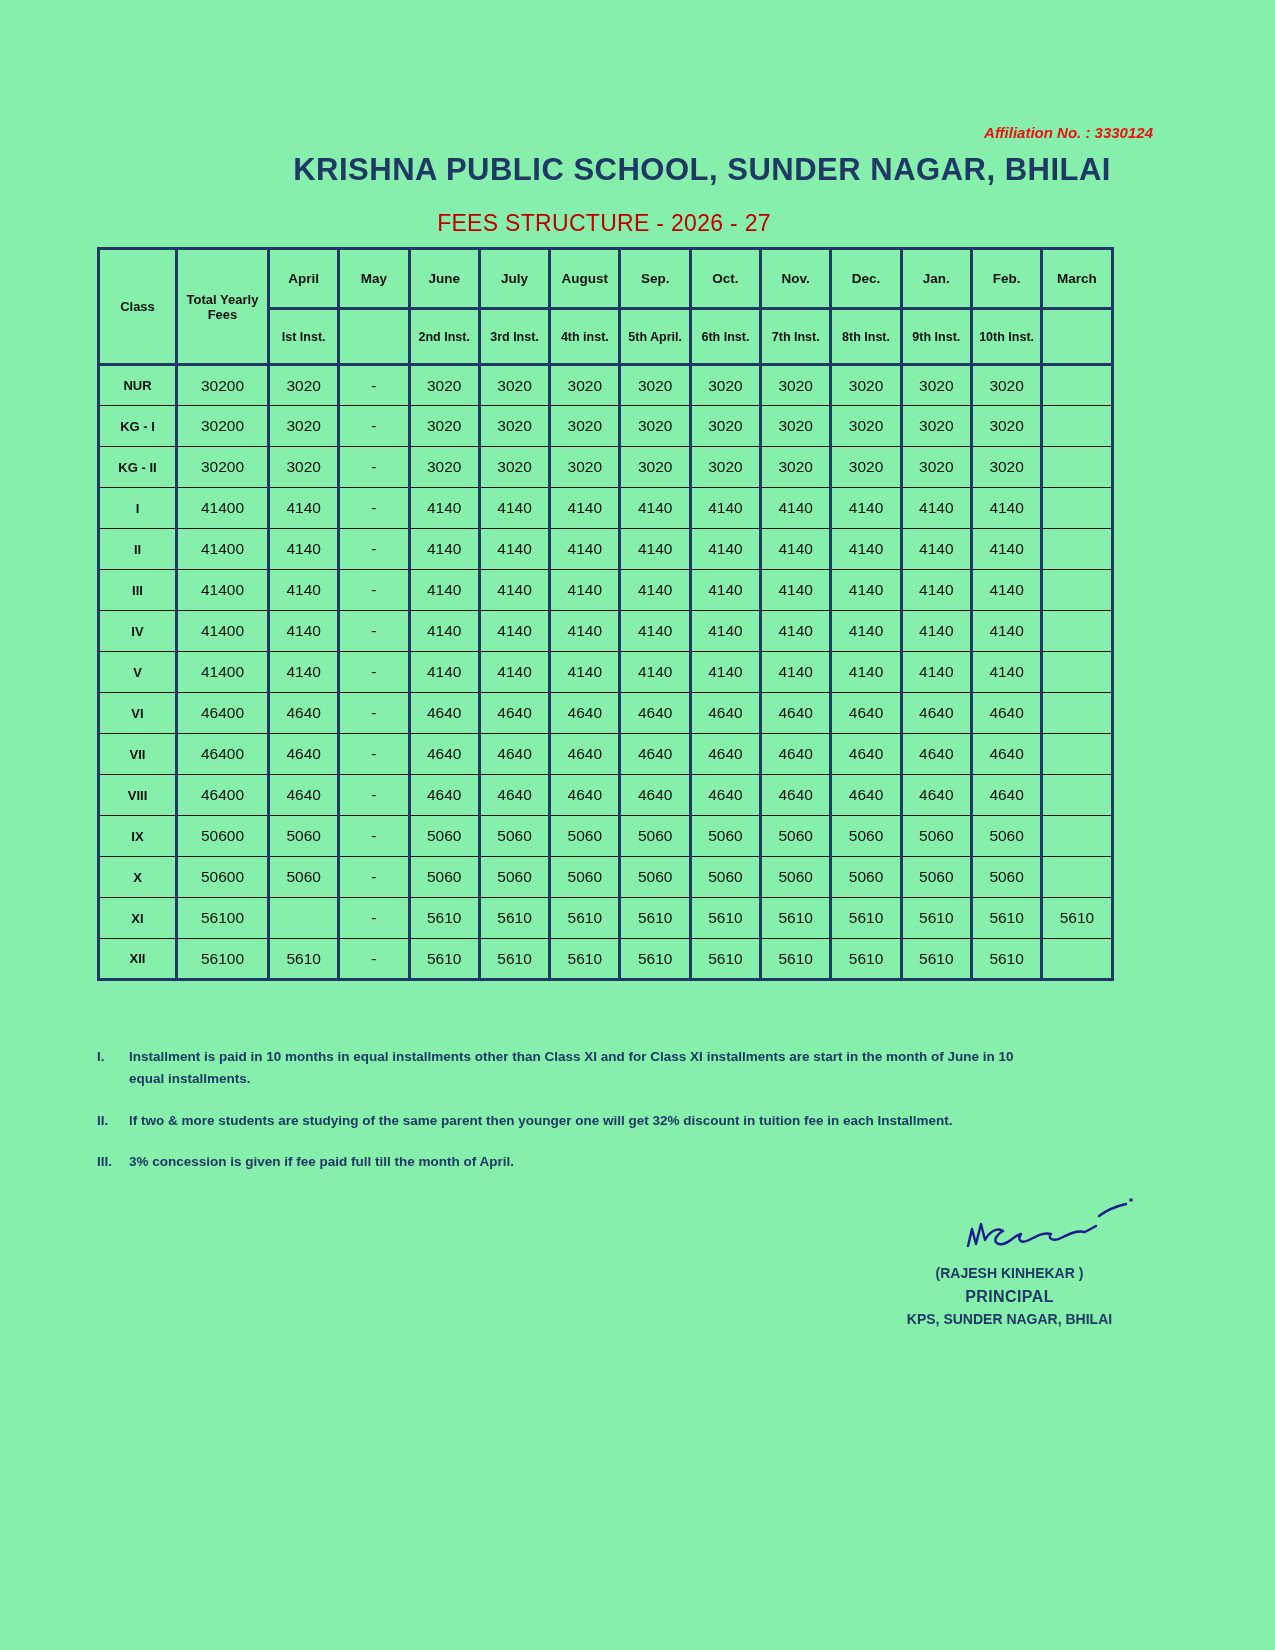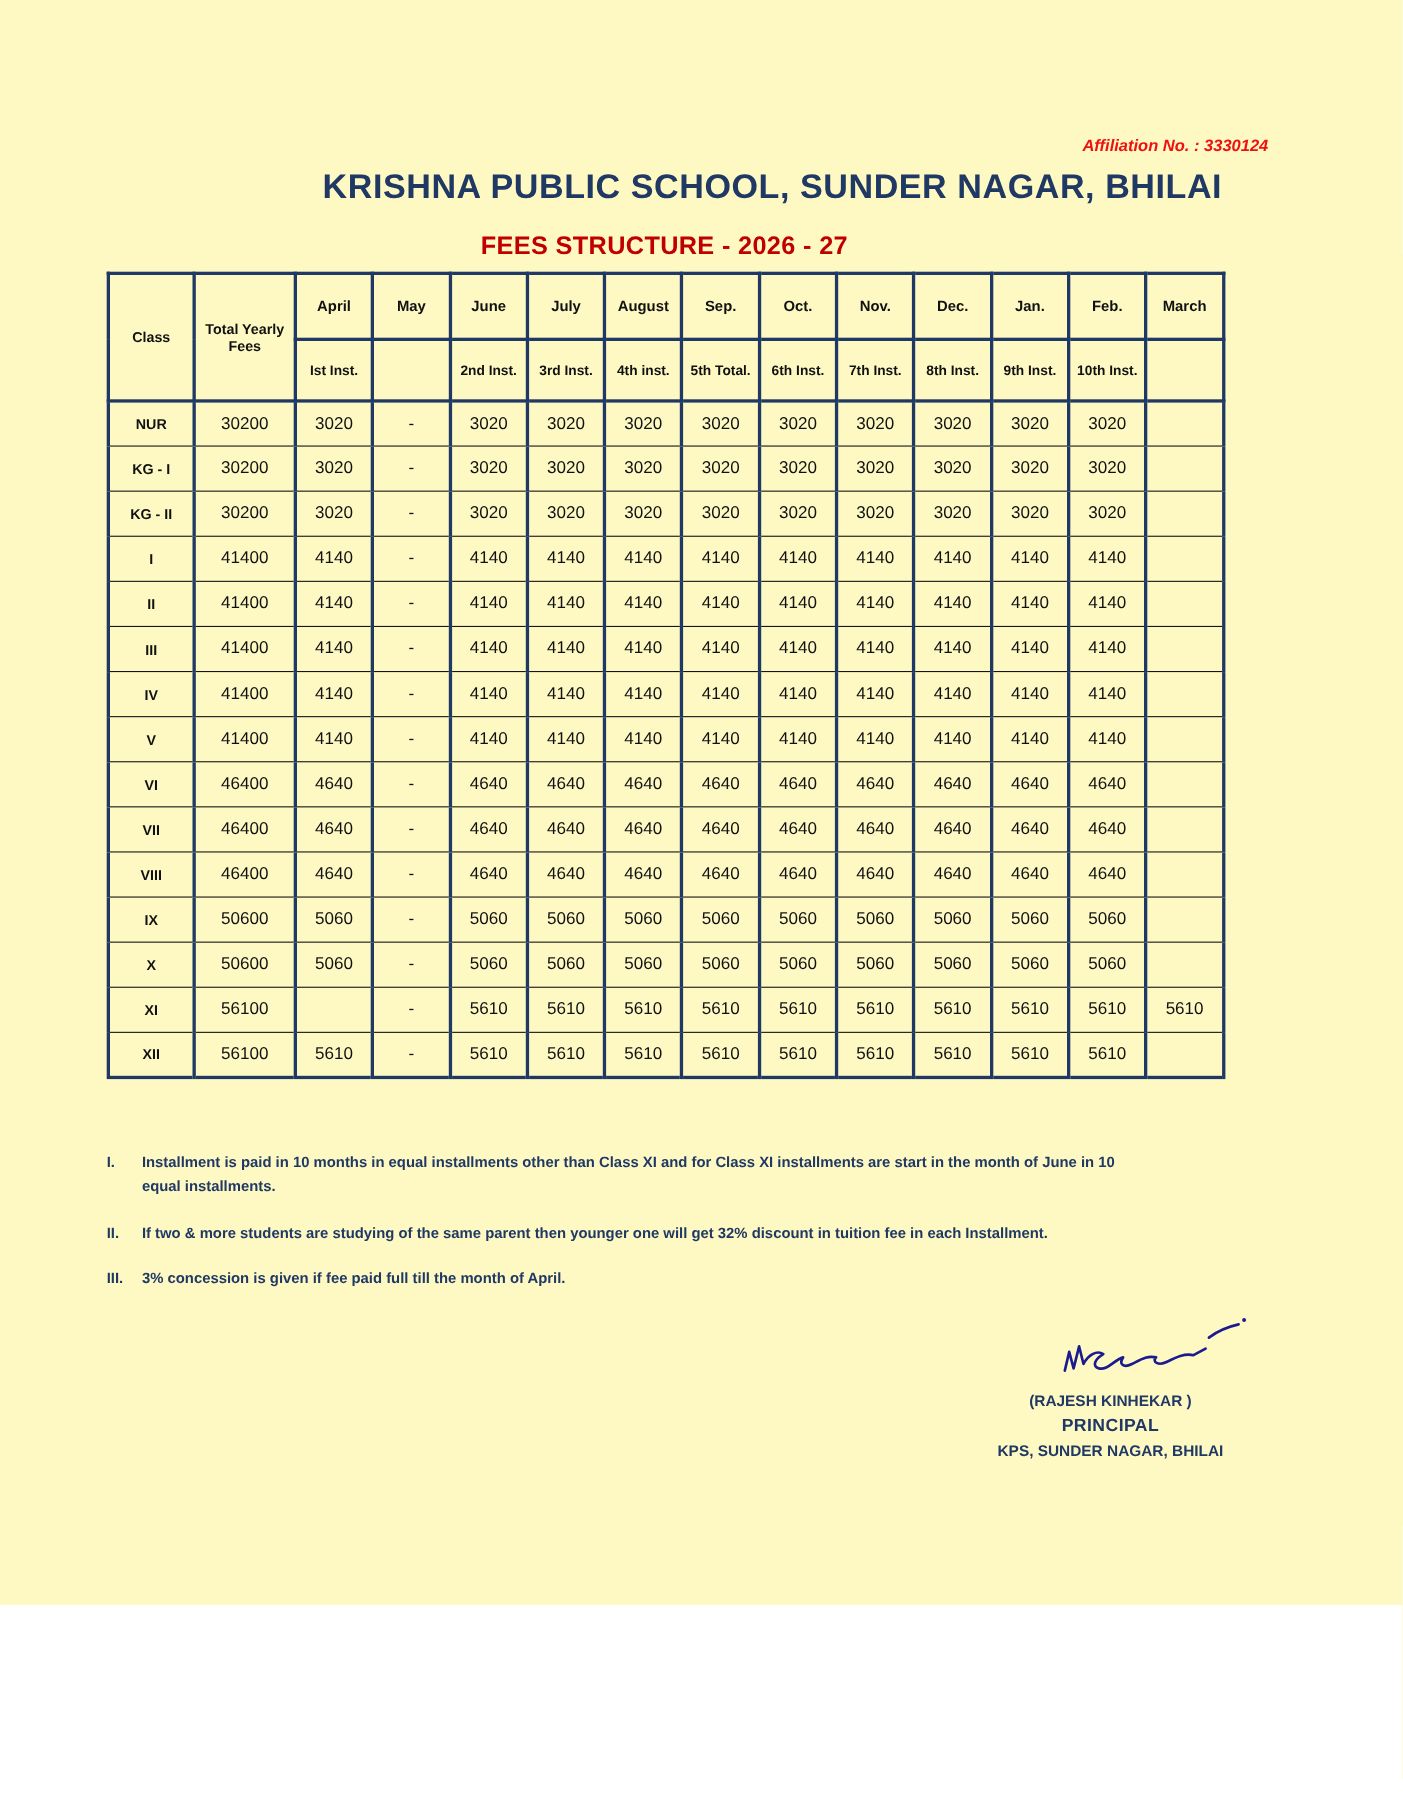--- a/index.html
+++ b/index.html
@@ -6,39 +6,39 @@
     --navy:#1f3864;
     --red-bright:#ee1111;
     --red-dark:#c00000;
     --ink:#1b1b8f;
     --text:#111111;
   }
   *{margin:0;padding:0;box-sizing:border-box;}
   body{background:#ffffff;font-family:"Liberation Sans", sans-serif;}
   .page{
     position:relative;
-    width:1275px;height:1459px;
-    background:#fef9c3;
+    width:1275px;height:1650px;
+    background:#86efac;
     overflow:hidden;
   }
   .affiliation{
     position:absolute;top:124px;right:122px;
     font-size:15px;font-weight:bold;font-style:italic;
     color:var(--red-bright);
   }
   .title{
     position:absolute;top:152px;left:97px;width:1014px;
     text-align:right;
     font-size:31px;font-weight:bold;letter-spacing:0.5px;
     color:var(--navy);
   }
   .subtitle{
     position:absolute;top:210px;left:97px;width:1014px;
     text-align:center;
-    font-size:23px;font-weight:bold;letter-spacing:0.3px;
+    font-size:23px;font-weight:normal;letter-spacing:0.3px;
     color:var(--red-dark);
   }
   table.fees{
     position:absolute;top:247px;left:97px;
     width:1014px;
     border-collapse:collapse;table-layout:fixed;
     border:3px solid var(--navy);
   }
   table.fees th, table.fees td{
     text-align:center;vertical-align:middle;
@@ -126,21 +126,21 @@
           <th>Jan.</th>
           <th>Feb.</th>
           <th>March</th>
         </tr>
       <tr class="inst-row">
           <th>Ist Inst.</th>
           <th></th>
           <th>2nd Inst.</th>
           <th>3rd Inst.</th>
           <th>4th inst.</th>
-          <th>5th Total.</th>
+          <th>5th April.</th>
           <th>6th Inst.</th>
           <th>7th Inst.</th>
           <th>8th Inst.</th>
           <th>9th Inst.</th>
           <th>10th Inst.</th>
           <th></th>
         </tr>
     </thead>
     <tbody>
         <tr>

